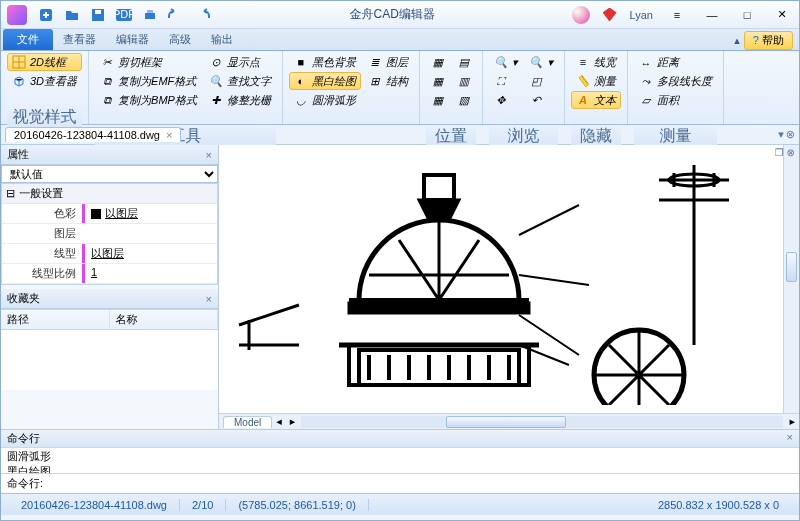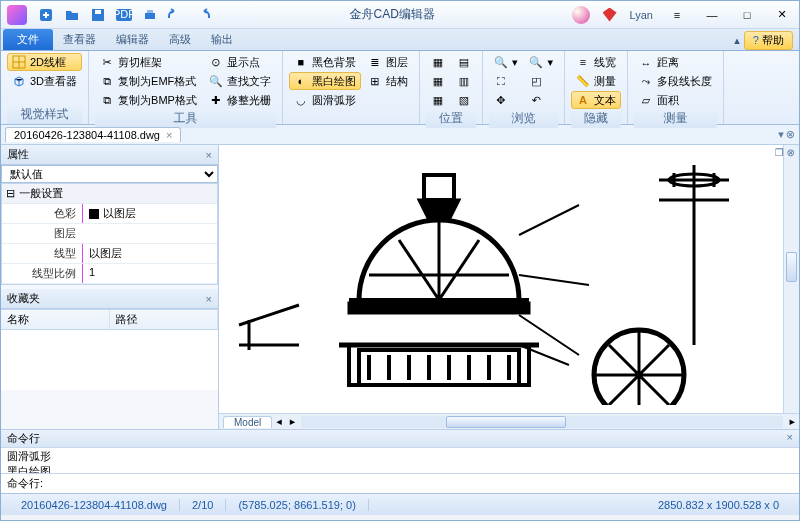--- a/index.html
+++ b/index.html
@@ -20,22 +20,22 @@
 .menutabs { height: 22px; background: linear-gradient(#e3edf9,#d6e4f4); display: flex; align-items: flex-end; border-bottom: 1px solid #8fb2dd; }
 .file-tab { background: linear-gradient(#3d8ce8,#1e6bd6); color: #fff; padding: 3px 14px; border-radius: 3px 3px 0 0; margin-left: 2px; cursor: pointer; }
 .menutab { padding: 3px 10px; color: #3a5a80; cursor: pointer; }
 .menutabs-right { margin-left: auto; display: flex; align-items: center; gap: 4px; padding-right: 6px; }
 .help-btn { background: linear-gradient(#ffe9a8,#ffd250); border: 1px solid #e6b848; padding: 1px 8px; border-radius: 3px; cursor: pointer; }
 
 
 .ribbon { height: 74px; background: linear-gradient(#f2f7fd,#e4eefb); display: flex; border-bottom: 1px solid #9fbde0; }
 .ribbon-group { border-right: 1px solid #c2d6ee; padding: 2px 6px 0 6px; display: flex; flex-direction: column; }
 .ribbon-group-body { flex: 1; display: flex; gap: 2px; }
-.ribbon-group-label { text-align: center; color: #4a6a90; font-size: 12px; padding: 1px 0; background: linear-gradient(#e8f1fc,#d8e6f7); }
-.rbtn-sm { display: flex; align-items: center; gap: 4px; padding: 1px 4px; border: 1px solid transparent; border-radius: 3px; cursor: pointer; height: 18px; white-space: nowrap; }
+.ribbon-group-label { text-align: center; color: #4a6a90; font-size: 16px; padding: 1px 0; background: linear-gradient(#e8f1fc,#d8e6f7); margin-top: 16px; }
+.rbtn-sm { display: flex; align-items: center; gap: 4px; padding: 1px 4px; border: 1px solid transparent; border-radius: 3px; cursor: pointer; height: 18px; white-space: nowrap; font-style: italic; }
 .rbtn-sm.active { background: linear-gradient(#ffe9a8,#ffd766); border-color: #e6b848; }
 .rcol { display: flex; flex-direction: column; gap: 1px; }
 .ricon { width: 14px; height: 14px; display: inline-flex; align-items: center; justify-content: center; }
 
 
 .doctab-row { height: 20px; background: #eaf2fb; display: flex; align-items: center; border-bottom: 1px solid #b8cee8; padding-left: 4px; }
 .doctab { background: #fff; border: 1px solid #a8c2e0; border-bottom: none; padding: 1px 8px; border-radius: 3px 3px 0 0; display: flex; align-items: center; gap: 6px; }
 .doctab-close { color: #888; cursor: pointer; }
 .doctab-right { margin-left: auto; display: flex; gap: 2px; padding-right: 4px; }
 
@@ -44,21 +44,21 @@
 .side { width: 218px; background: #f4f8fd; border-right: 1px solid #b8cee8; display: flex; flex-direction: column; }
 .panel-hdr { background: linear-gradient(#eaf2fc,#d8e6f5); border-bottom: 1px solid #b8cee8; padding: 2px 6px; display: flex; align-items: center; }
 .panel-hdr .spacer { flex: 1; }
 .panel-close { cursor: pointer; color: #5a7aa0; }
 .prop-select { width: 100%; border: 1px solid #a8c2e0; background: #fff; padding: 1px 4px; }
 .prop-tree { background: #fff; border: 1px solid #c2d6ee; }
 .prop-cat { background: #f0f4fa; padding: 2px 4px; display: flex; align-items: center; gap: 4px; border-bottom: 1px solid #e2eaf4; }
 .prop-row { display: flex; border-bottom: 1px solid #e8eef6; }
 .prop-row > div { padding: 2px 6px; }
 .prop-key { width: 80px; text-align: right; color: #333; }
-.prop-val { flex: 1; border-left: 1px solid #d946ef; }
+.prop-val { flex: 1; border-left: 3px solid #d946ef; text-decoration: underline; }
 .fav { margin-top: 4px; }
 .fav-cols { display: flex; background: linear-gradient(#f4f8fd,#e8f0fa); border-top: 1px solid #c2d6ee; border-bottom: 1px solid #c2d6ee; }
 .fav-cols > div { flex: 1; padding: 2px 6px; border-right: 1px solid #d6e2f0; }
 
 .canvas-wrap { flex: 1; display: flex; flex-direction: column; background: #fff; position: relative; }
 .canvas { flex: 1; background: #fff; position: relative; overflow: hidden; }
 .canvas svg { position: absolute; top: 0; left: 0; }
 .hscroll { height: 16px; background: #e8f0fa; border-top: 1px solid #c2d6ee; display: flex; align-items: center; }
 .vscroll { position: absolute; right: 0; top: 0; bottom: 16px; width: 16px; background: #e8f0fa; border-left: 1px solid #c2d6ee; }
 .modeltab { background: #fff; border: 1px solid #b8cee8; border-bottom: none; border-radius: 3px 3px 0 0; padding: 0 10px; margin-left: 4px; font-size: 10px; color: #3a5a80; }
@@ -374,22 +374,22 @@
           <div class="prop-val">1</div>
         </div>
     </div>
     <div class="fav">
       <div class="panel-hdr">
         <span>收藏夹</span>
         <span class="spacer"></span>
         <span class="panel-close">×</span>
       </div>
       <div class="fav-cols">
+        <div>路径</div>
         <div>名称</div>
-        <div>路径</div>
       </div>
       <div style="flex:1;background:#fff;height:60px"></div>
     </div>
   </div>
 
   <div class="canvas-wrap">
     <div style="position:absolute;top:2px;right:4px;display:flex;gap:3px;z-index:2">
       <span style="color:#5a7aa0;cursor:pointer;font-size:10px">❐</span>
       <span style="color:#5a7aa0;cursor:pointer;font-size:10px">⊗</span>
     </div>

